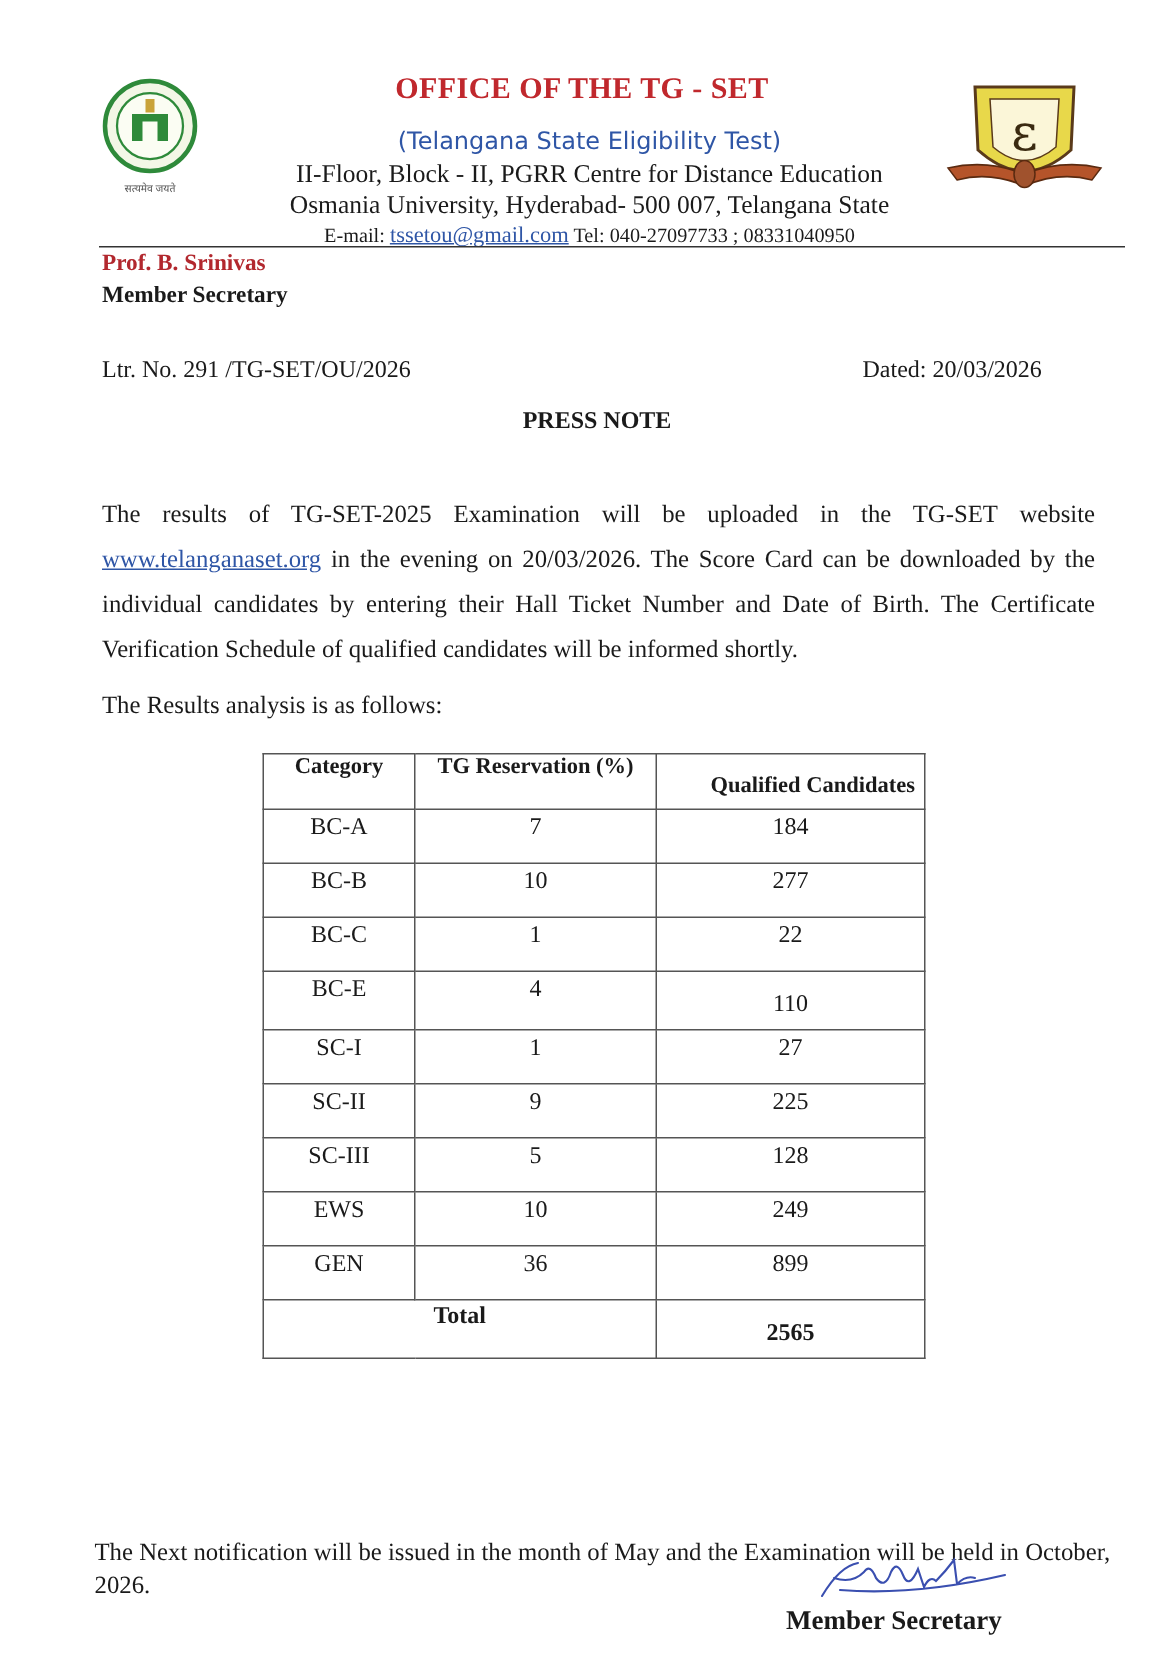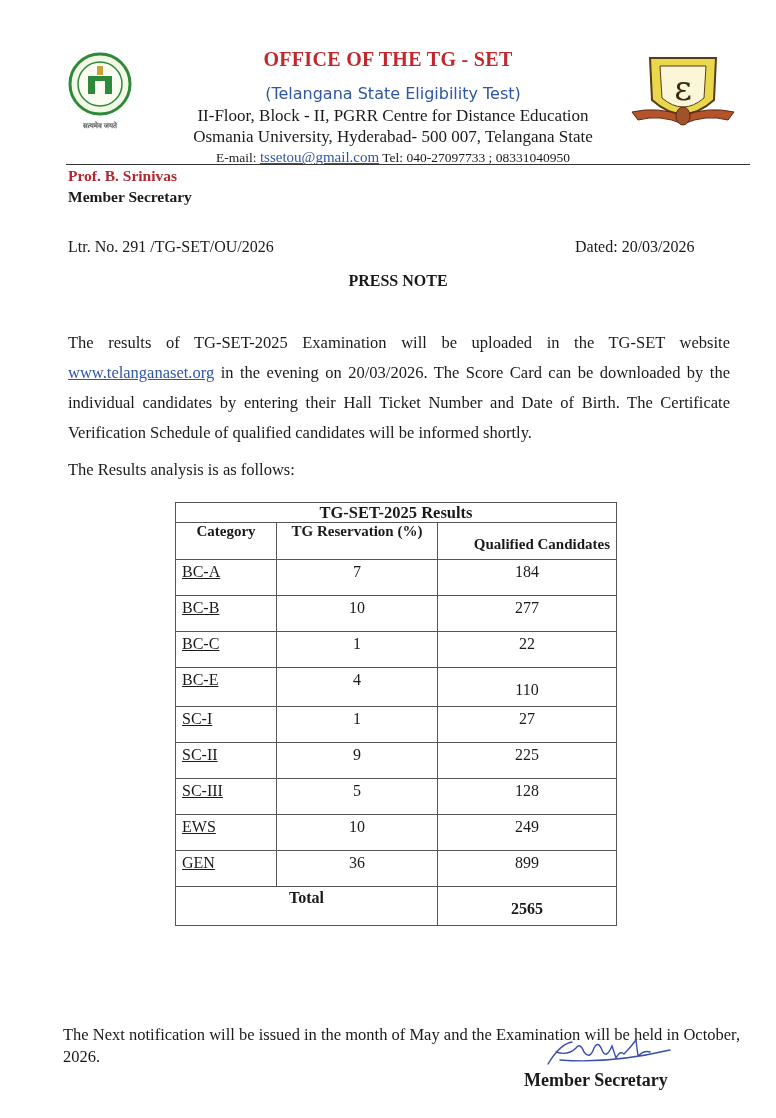--- a/index.html
+++ b/index.html
@@ -20,28 +20,28 @@
     .press { left: 0; width: 796px; top: 272px; text-align: center; font-size: 16px; font-weight: bold; }
     .para { left: 68px; top: 328px; width: 662px; font-size: 16.5px; line-height: 30px; text-align: justify; }
     .para a { color: #2f56a6; text-decoration: underline; }
     .analysis { left: 68px; top: 460px; font-size: 16.5px; }
     table.results { position: absolute; left: 175px; top: 502px; width: 442px; border-collapse: collapse; font-size: 16px; }
     table.results td, table.results th { border: 1px solid #555; padding: 0 6px; }
     .tcap { text-align: center; font-weight: bold; font-size: 16.5px; height: 19px; line-height: 19px; }
     .thead th { height: 30px; font-size: 15px; font-weight: bold; vertical-align: top; padding-top: 3px; }
     .thead th.qc { vertical-align: middle; padding-top: 6px; text-align: right; }
     table.results tbody tr.row td { height: 32px; vertical-align: top; padding-top: 3px; }
-    td.cat { text-align: left; width: 88px; text-decoration: underline; }
+    td.cat { text-align: center; width: 88px; }
     td.res { text-align: center; width: 148px; }
     td.qual { text-align: center; margin-top: 27px; }
     tr.total td { height: 32px; font-weight: bold; text-align: center; }
     .next { left: 63px; top: 984px; width: 680px; font-size: 16.5px; line-height: 22px; margin-top: 40px; }
     .sig { left: 520px; top: 1030px; }
     .signame { left: 524px; top: 1070px; font-size: 18px; font-weight: bold; }
-    .logo-left { left: 68px; top: 50px; font-weight: bold; }
+    .logo-left { left: 68px; top: 50px; }
     .logo-right { left: 628px; top: 50px; }
   </style>
 </head>
 <body>
 
 <div class="abs logo-left">
   <svg width="64" height="82" viewBox="0 0 64 82">
     <circle cx="32" cy="34" r="30" fill="#f3f7e6" stroke="#2e8a3a" stroke-width="3"></circle>
     <circle cx="32" cy="34" r="22" fill="#fbfdf3" stroke="#2e8a3a" stroke-width="1.5"></circle>
     <rect x="20" y="26" width="24" height="18" fill="#2e8a3a"></rect>
@@ -77,23 +77,20 @@
 <div class="abs press">PRESS NOTE</div>
 
 <div class="abs para">
   <span>The results of TG-SET-2025 Examination will be uploaded in the TG-SET website </span><a>www.telanganaset.org</a><span> in the evening on 20/03/2026.  The Score Card can be downloaded by the individual candidates by entering their Hall Ticket Number and Date of Birth.  The Certificate Verification Schedule of qualified candidates will be informed shortly.</span>
 </div>
 
 <div class="abs analysis">The Results analysis is as follows:</div>
 
 <table class="results">
   <thead>
-    <tr>
-      <th colspan="3" class="tcap">TG-SET-2025 Results</th>
-    </tr>
     <tr class="thead">
       <th>Category</th>
       <th>TG Reservation (%)</th>
       <th class="qc">Qualified Candidates</th>
     </tr>
   </thead>
   <tbody>
     <tr class="row">
       <td class="cat">BC-A</td>
       <td class="res">7</td>

